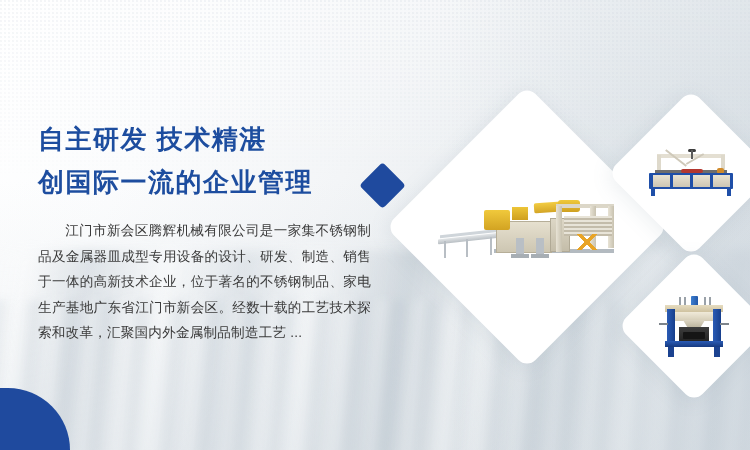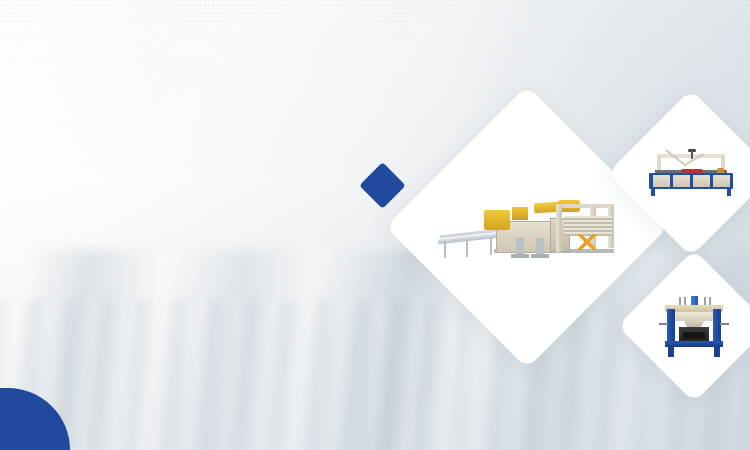--- a/index.html
+++ b/index.html
@@ -342,14 +342,19 @@
           <div class="basebar"></div>
           <div class="leg g1"></div>
           <div class="leg g2"></div>
         </div>
       </div>
     </div>
   </div>
 
   <div class="accent-diamond"></div>
 
+  <div class="text-col">
+    <div class="headline">自主研发 技术精湛</div>
+    <div class="headline">创国际一流的企业管理</div>
+    <div class="para">江门市新会区腾辉机械有限公司是一家集不锈钢制品及金属器皿成型专用设备的设计、研发、制造、销售于一体的高新技术企业，位于著名的不锈钢制品、家电生产基地广东省江门市新会区。经数十载的工艺技术探索和改革，汇聚国内外金属制品制造工艺 ...</div>
+  </div>
 
 </div>
 
 </body></html>

